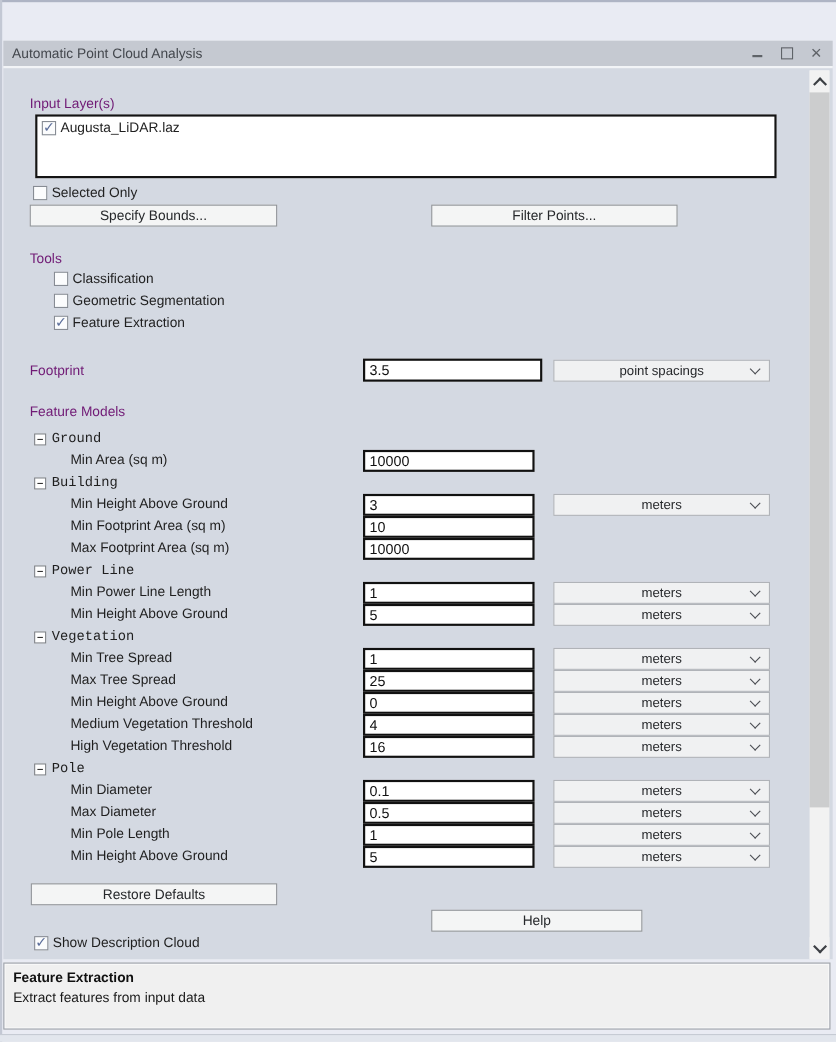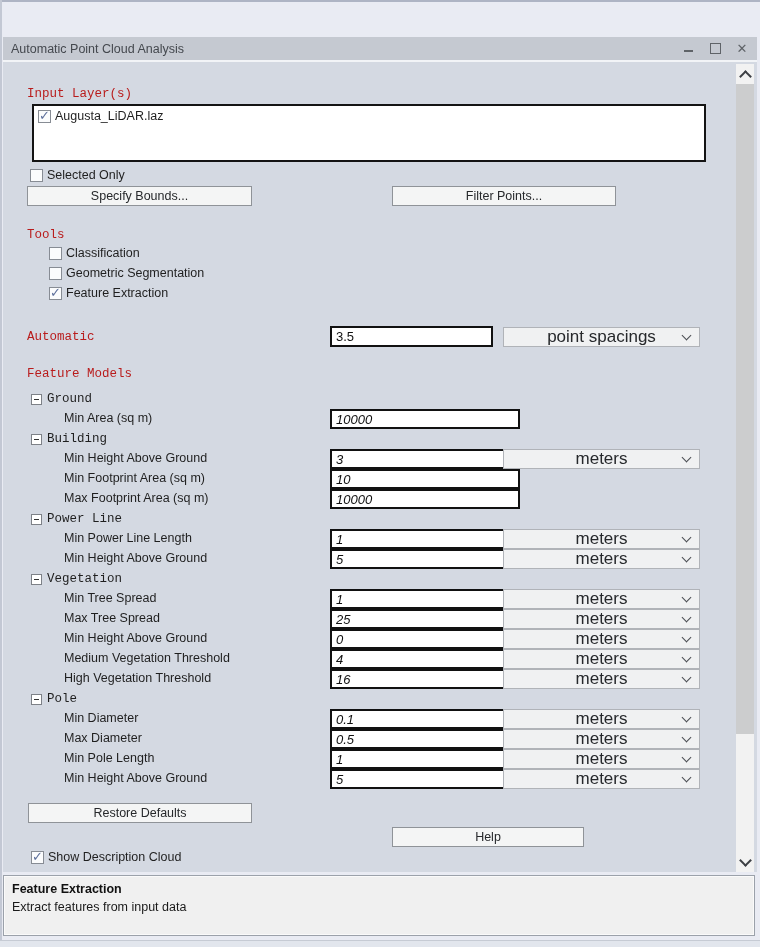--- a/index.html
+++ b/index.html
@@ -16,21 +16,21 @@
   .titlebar .title{margin-left:8px;color:#44484e;font-size:12.5px;}
   .win-controls{position:absolute;right:8px;top:0;height:23px;display:flex;align-items:center;gap:13px;}
   .wc{width:14px;height:14px;display:flex;align-items:center;justify-content:center;cursor:default;}
   .glyph-min{width:9px;height:0;border-top:2px solid #5f6368;margin-top:5px;}
   .glyph-max{width:9px;height:9px;border:1.5px solid #5f6368;}
   .glyph-close{color:#5f6368;font-size:13px;line-height:13px;font-weight:bold;}
 
   
   .dialog{position:absolute;left:3px;top:60px;width:754px;height:812px;background:#d4d9e2;
           border-top:2px solid #f2f4f7;box-sizing:border-box;}
-  .lbl{position:absolute;white-space:nowrap;color:#b91c1c;font-family:Liberation Mono, monospace;}
+  .lbl{position:absolute;white-space:nowrap;color:#701a75;}
 
   
   .listbox{position:absolute;left:29px;top:42px;width:674px;height:58px;background:#ffffff;
            border:2px solid #141414;box-sizing:border-box;}
   .list-item{display:flex;align-items:center;height:20px;padding-left:4px;}
   .list-item .item-label{margin-left:4px;}
 
   
   .checkbox{width:13px;height:13px;background:#fbfcfd;border:1px solid #878c94;box-sizing:border-box;
             position:relative;flex:0 0 auto;display:inline-block;}
@@ -43,38 +43,38 @@
   .btn{position:absolute;height:20px;background:#f4f5f5;border:1px solid #8f9398;box-sizing:border-box;
        display:flex;align-items:center;justify-content:center;font-size:12.5px;color:#26282b;cursor:default;}
 
   
   .text-input{background:#ffffff;border:2px solid #111111;box-sizing:border-box;
               font-family:"Liberation Sans","DejaVu Sans",sans-serif;font-size:13px;color:#111;
               padding:0 4px;outline:none;}
 
   
   .combo{background:#f0f1f2;border:1px solid #b0b3b8;box-sizing:border-box;position:relative;
-         display:flex;align-items:center;justify-content:center;font-size:17px;color:#26282b;cursor:default;}
+         display:flex;align-items:center;justify-content:center;font-size:12px;color:#26282b;cursor:default;}
   .combo .chev{position:absolute;right:9px;top:50%;width:6px;height:6px;margin-top:-5px;
          border-right:1.4px solid #4a4d52;border-bottom:1.4px solid #4a4d52;transform:rotate(45deg);}
 
   
   .tools-block{position:absolute;left:46px;top:181px;}
   .tool-row{display:flex;align-items:center;height:20px;}
   .tool-row .cb-label{margin-left:4px;}
 
   .fm-block{position:absolute;left:27px;top:327px;width:680px;}
   .fm-header{height:20px;display:flex;align-items:center;}
   .expander{width:9px;height:9px;border:1px solid #7d8187;background:#fff;box-sizing:content-box;
             position:relative;margin-left:1px;flex:0 0 auto;}
   .expander::after{content:"";position:absolute;left:2px;right:2px;top:4px;height:1px;background:#333;}
   .fm-group-label{margin-left:5px;font-family:Liberation Mono, monospace;}
   .fm-row{position:relative;height:20px;}
   .fm-field-label{position:absolute;left:34px;top:2px;white-space:nowrap;}
-  .fm-input{position:absolute;left:300px;top:0;width:190px;height:20px;font-style:italic;}
+  .fm-input{position:absolute;left:300px;top:0;width:156px;height:20px;}
   .fm-combo{position:absolute;left:473px;top:0;width:197px;height:20px;}
 
   
   .res-input{position:absolute;left:327px;top:264px;width:163px;height:21px;}
   .res-combo{position:absolute;left:500px;top:265px;width:197px;height:20px;}
 
   
   .scrollbar{position:absolute;right:3px;top:2px;width:18px;height:808px;background:#f2f2f2;}
   .sb-btn{position:absolute;left:0;width:18px;height:20px;background:#f2f2f2;
           display:flex;align-items:center;justify-content:center;}
@@ -143,21 +143,21 @@
         <div class="tool-row">
           <span class="checkbox"></span>
           <span class="cb-label">Geometric Segmentation</span>
         </div>
         <div class="tool-row">
           <span class="checkbox checked"></span>
           <span class="cb-label">Feature Extraction</span>
         </div>
       </div>
 
-    <span class="lbl" style="left:24px;top:268px;">Automatic</span>
+    <span class="lbl" style="left:24px;top:268px;">Footprint</span>
     <input class="text-input res-input" value="3.5" style="">
     <div class="combo res-combo">
       <span>point spacings</span>
       <span class="chev"></span>
     </div>
 
     <span class="lbl" style="left:24px;top:305px;">Feature Models</span>
     <div class="fm-block">
         <div class="fm-header">
           <span class="expander"></span>

